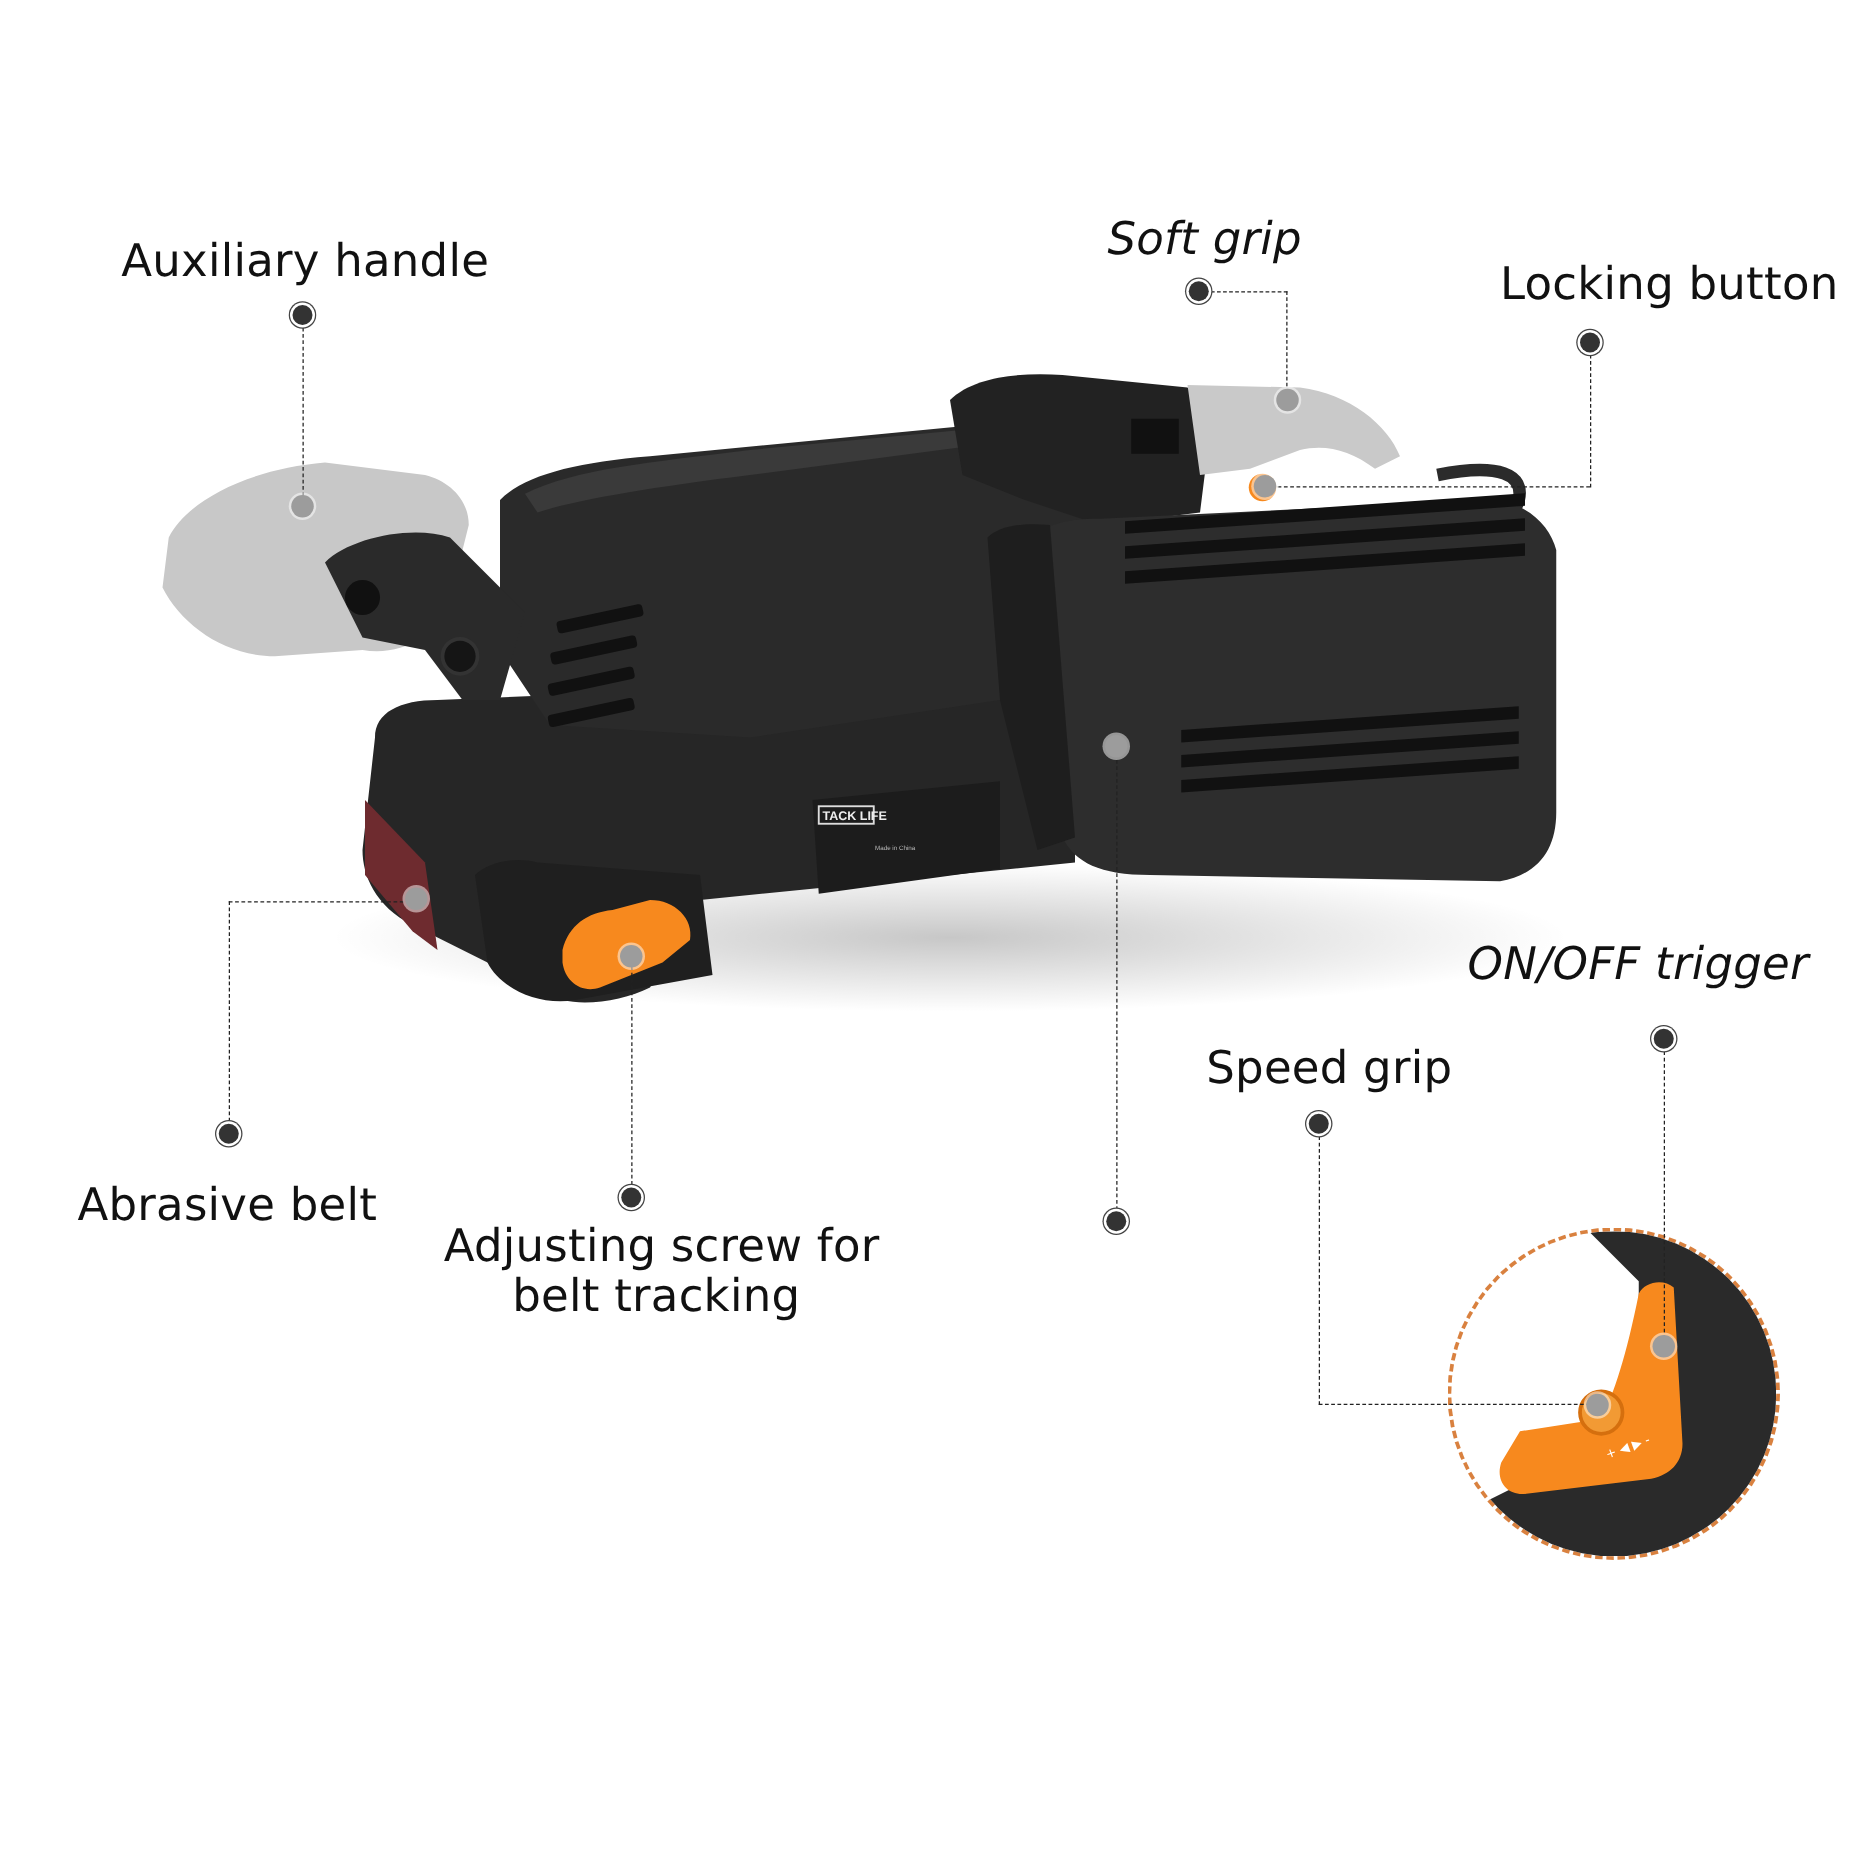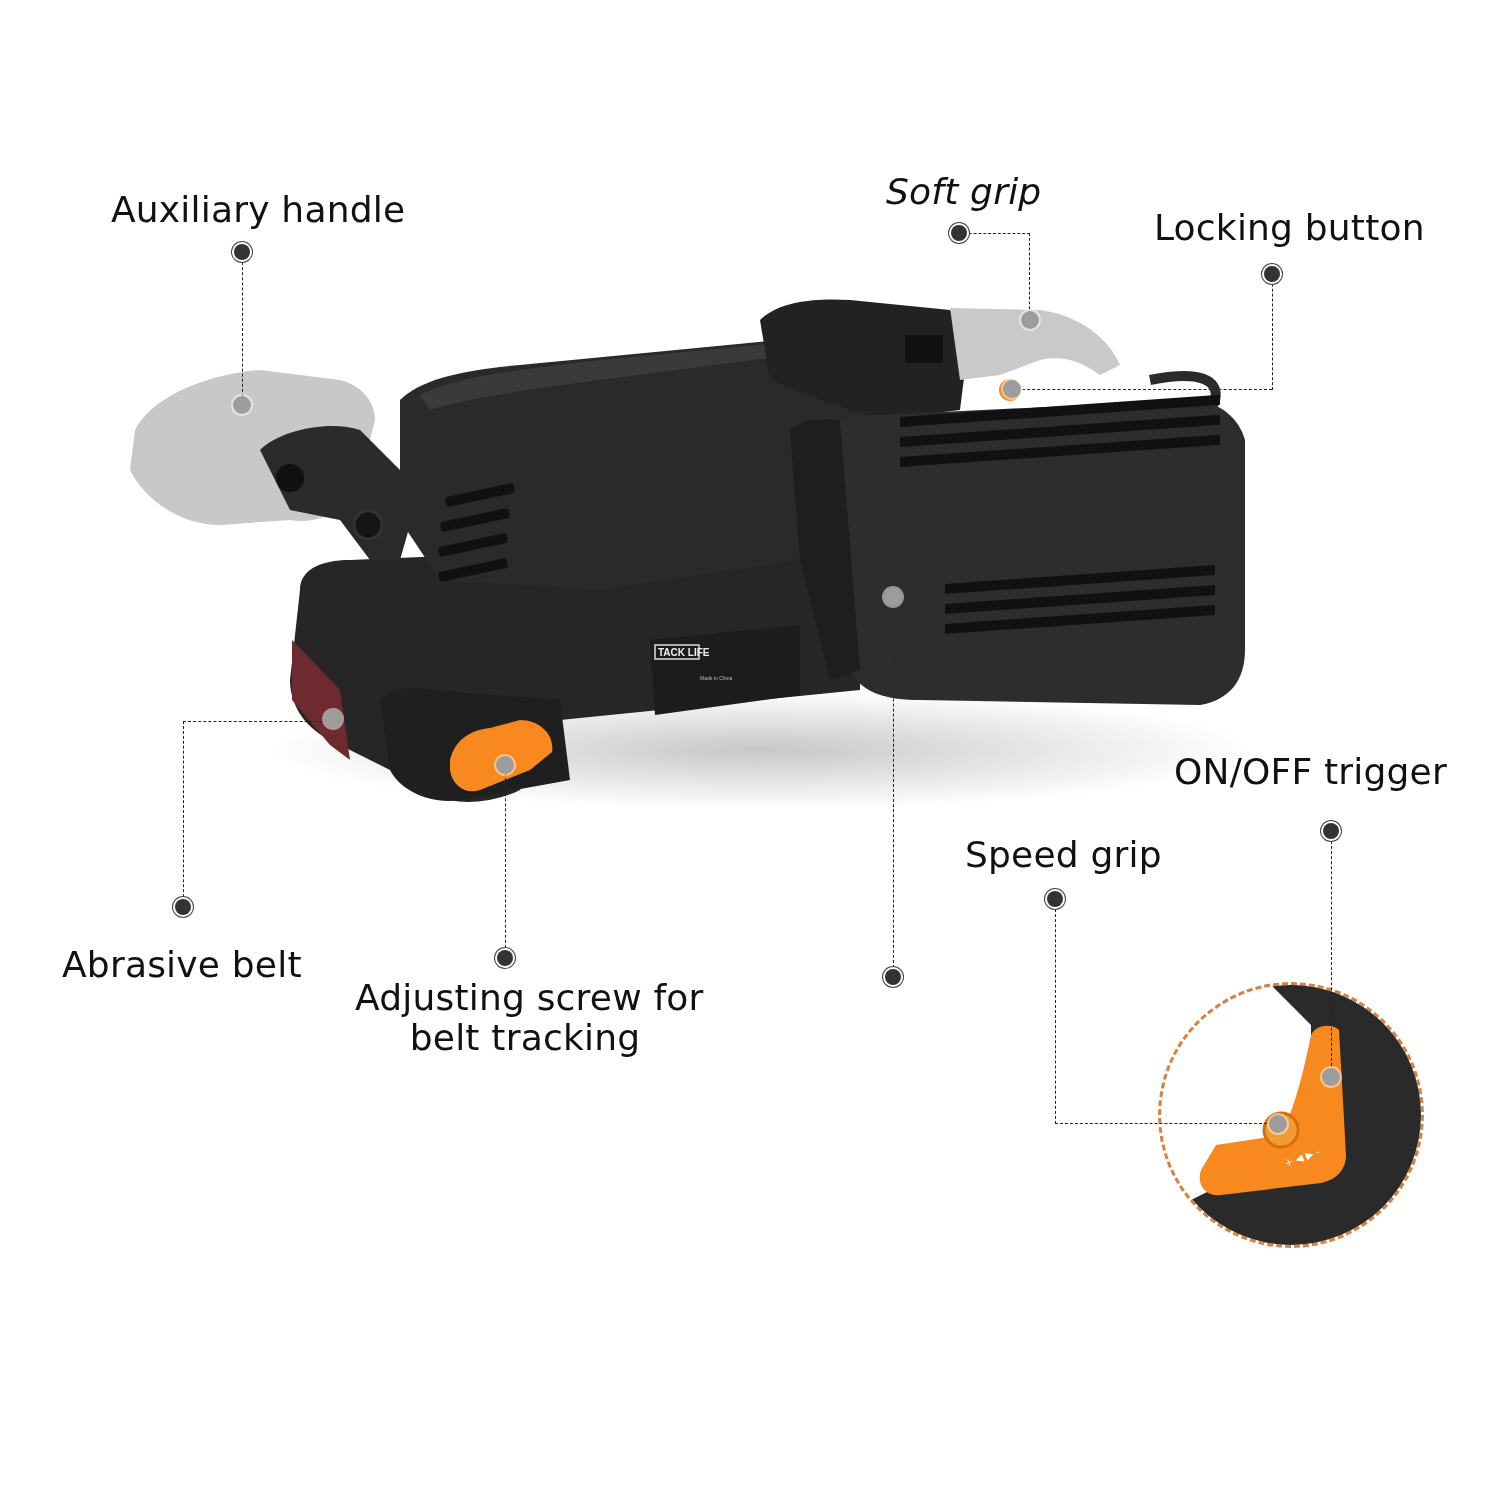--- a/index.html
+++ b/index.html
@@ -117,24 +117,24 @@
 
   <div class="dot" style="left:242px;top:252px;"></div>
   <div class="dot" style="left:959px;top:233px;"></div>
   <div class="dot" style="left:1272px;top:274px;"></div>
   <div class="dot" style="left:183px;top:907px;"></div>
   <div class="dot" style="left:505px;top:958px;"></div>
   <div class="dot" style="left:893px;top:977px;"></div>
   <div class="dot" style="left:1055px;top:899px;"></div>
   <div class="dot" style="left:1331px;top:831px;"></div>
 
-  <div class="label" style="left:111px;top:190px;">Auxiliary handle</div>
+  <div class="label" style="left:97px;top:190px;">Auxiliary handle</div>
   <div class="label" style="left:886px;top:172px;font-style:italic;">Soft grip</div>
-  <div class="label" style="left:1154px;top:208px;text-align:right;">Locking button</div>
+  <div class="label" style="left:1200px;top:208px;text-align:right;">Locking button</div>
   <div class="label center" style="left:355px;top:978px;width:340px;">
     <span class="line">Adjusting screw for</span>
     <span class="line">belt tracking</span>
   </div>
   <div class="label" style="left:62px;top:945px;">Abrasive belt</div>
   <div class="label" style="left:965px;top:835px;">Speed grip</div>
-  <div class="label" style="left:1174px;top:752px;">ON/OFF trigger</div>
+  <div class="label" style="left:1174px;top:752px;font-style:italic;">ON/OFF trigger</div>
 
 </div>
 
 </body></html>

